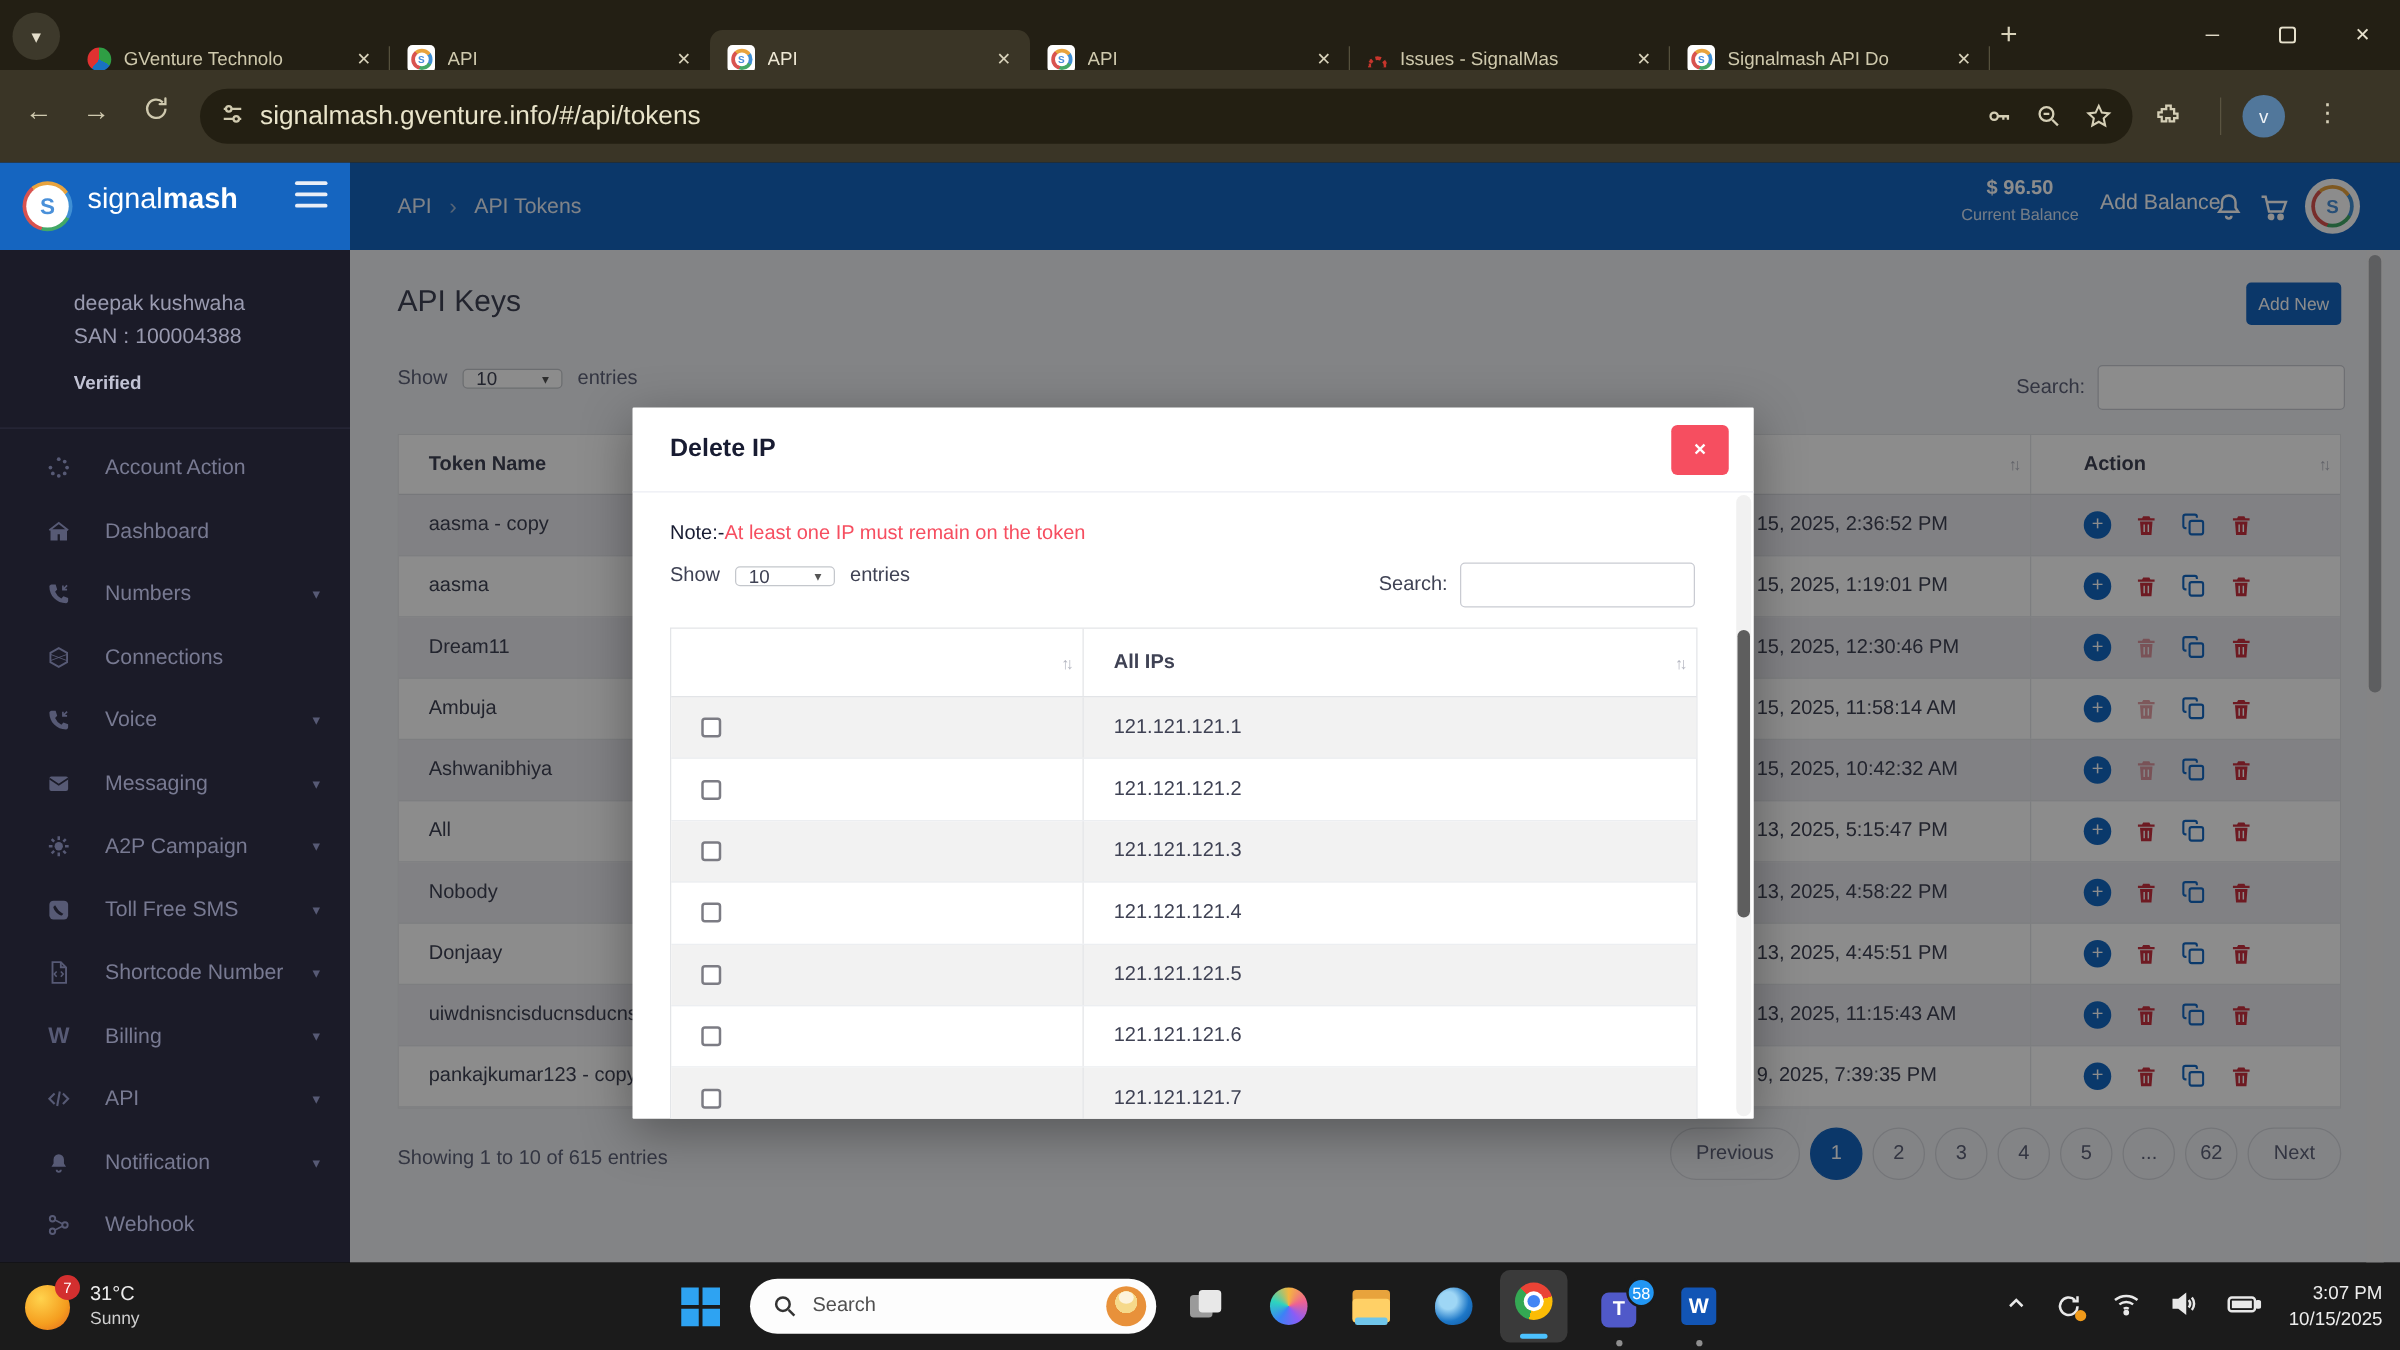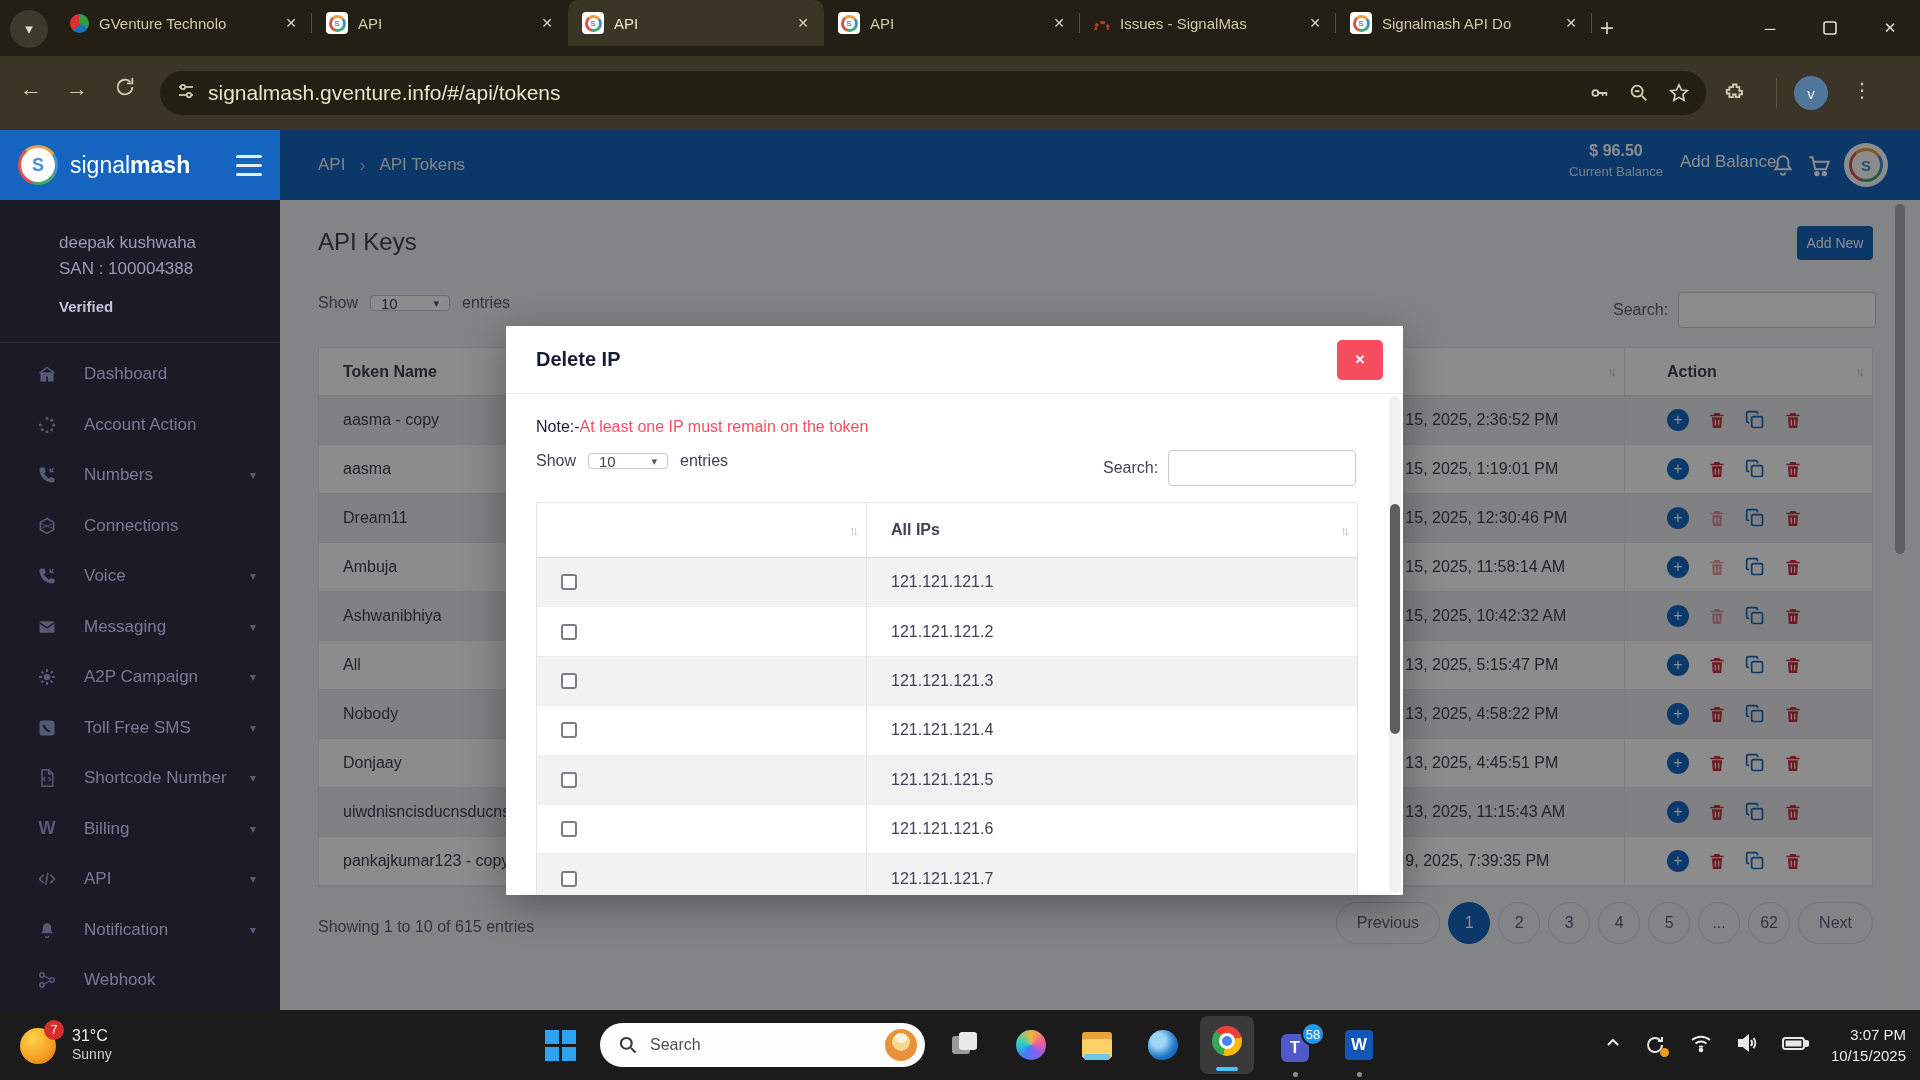--- a/index.html
+++ b/index.html
@@ -2,21 +2,21 @@
 <html><head>
 <meta charset="utf-8">
 <style>
   * { margin:0; padding:0; box-sizing:border-box; }
   html,body { width:1920px; height:1080px; overflow:hidden; background:#000;
     font-family:"Liberation Sans", sans-serif; }
   
   #tabstrip { position:absolute; left:0; top:0; width:1920px; height:56px; background:#231f14; z-index:40; }
   #tab-search-btn { position:absolute; left:10px; top:10px; width:38px; height:38px; border-radius:50%;
     background:#3d392b; color:#e4decb; font-size:15px; display:flex; align-items:center; justify-content:center; }
-  #tabs { position:absolute; left:56px; top:0; height:46px; display:flex; }
+  #tabs { position:absolute; left:56px; top:24px; height:46px; display:flex; }
   .tab { width:256px; height:46px; display:flex; align-items:center; padding:0 10px 0 14px;
     color:#cfc9ad; font-size:15px; position:relative; }
   .tab.active { background:#3a3526; border-radius:10px 10px 0 0; color:#eee8d4; }
   .tab .sep { position:absolute; right:0; top:13px; width:1px; height:20px; background:#55503c; }
   .tab-title { flex:1; overflow:hidden; white-space:nowrap; margin-left:10px;
     mask-image:linear-gradient(90deg,#000 85%,transparent); -webkit-mask-image:linear-gradient(90deg,#000 85%,transparent); }
   .tab-close { width:22px; height:22px; border-radius:50%; display:flex; align-items:center; justify-content:center;
     font-size:14px; color:#d8d2ba; }
   .fav-sq { width:22px; height:22px; background:#fff; border-radius:4px; display:flex; align-items:center; justify-content:center; flex:none; }
   .sm-ring { border-radius:50%; position:relative;
@@ -84,21 +84,21 @@
   #pagination { position:absolute; right:47px; top:702px; display:flex; gap:8px; align-items:center; }
   .pg { height:42px; min-width:42px; border:1px solid #d3d5db; border-radius:21px; color:#5e6278; font-size:16px;
     display:flex; align-items:center; justify-content:center; padding:0 4px; }
   .pg.pill { padding:0 20px; }
   .pg.active { background:#1565c0; border-color:#1565c0; color:#fff; }
   #page-scrollbar { position:absolute; left:1893px; top:200px; width:14px; height:810px; background:#f0f0f2; z-index:1; }
   #page-thumb { position:absolute; left:2px; top:4px; width:10px; height:350px; background:#a9abb0; border-radius:5px; }
   
   #backdrop { position:absolute; left:0; top:130px; width:1920px; height:880px; background:rgba(0,0,0,0.45); z-index:10; }
   #aside { position:absolute; left:0; top:130px; width:280px; height:880px; background:#1b1b28; z-index:20; }
-  #brand { height:70px; background:#1565c0; display:flex; align-items:center; padding:15px 18px; }
+  #brand { height:70px; background:#1565c0; display:flex; padding:15px 18px; }
   #brand-text { color:#fff; font-size:23px; margin-left:12px; flex:1; }
   #brand-text b { font-weight:bold; }
   #hamburger { display:flex; flex-direction:column; gap:6px; }
   #hamburger span { width:26px; height:3px; background:#e9eef6; border-radius:2px; }
   #user-block { padding:30px 0 0 36px; color:#9a9bb0; font-size:17px; line-height:26px;margin-left:23px; }
   #user-status { font-weight:bold; font-size:15px; color:#c2c3d4; margin-top:12px; }
   #aside-divider { margin-top:22px; height:1px; background:#2a2a3a; }
   #menu { padding-top:6px; }
   .menu-item { height:50.5px; display:flex; align-items:center; padding:0 24px 0 36px; color:#787a92; font-size:17px; }
   .menu-item .mi-icon { width:22px; margin-right:26px; color:#575a75; display:flex; justify-content:center; }
@@ -696,41 +696,41 @@
   <div id="user-block">
     <div>deepak kushwaha</div>
     <div>SAN : 100004388</div>
     <div id="user-status">Verified</div>
   </div>
   <div id="aside-divider"></div>
   <div id="menu">
       <div class="menu-item">
         <span class="mi-icon">
           <svg width="20" height="20" viewBox="0 0 24 24" fill="none" stroke="currentColor" stroke-width="1.8">
-            <path d="M3 11 12 4l9 7"></path>
-            <path d="M5 10v10h5v-6h4v6h5V10" fill="currentColor"></path>
-          </svg>
-        </span>
-        <span class="mi-label">Dashboard</span>
-      </div>
-      <div class="menu-item">
-        <span class="mi-icon">
-          <svg width="20" height="20" viewBox="0 0 24 24" fill="none" stroke="currentColor" stroke-width="1.8">
             <g fill="currentColor" stroke="none">
               <circle cx="12" cy="4" r="1.8"></circle>
               <circle cx="17.7" cy="6.3" r="1.8"></circle>
               <circle cx="20" cy="12" r="1.8"></circle>
               <circle cx="17.7" cy="17.7" r="1.8"></circle>
               <circle cx="12" cy="20" r="1.8"></circle>
               <circle cx="6.3" cy="17.7" r="1.8"></circle>
               <circle cx="4" cy="12" r="1.8"></circle>
             </g>
           </svg>
         </span>
         <span class="mi-label">Account Action</span>
+      </div>
+      <div class="menu-item">
+        <span class="mi-icon">
+          <svg width="20" height="20" viewBox="0 0 24 24" fill="none" stroke="currentColor" stroke-width="1.8">
+            <path d="M3 11 12 4l9 7"></path>
+            <path d="M5 10v10h5v-6h4v6h5V10" fill="currentColor"></path>
+          </svg>
+        </span>
+        <span class="mi-label">Dashboard</span>
       </div>
       <div class="menu-item">
         <span class="mi-icon">
           <svg width="20" height="20" viewBox="0 0 24 24" fill="none" stroke="currentColor" stroke-width="1.8">
             <path d="M5 3C4 3 3 4 3 5c0 9 7 16 16 16 1 0 2-1 2-2v-3l-4.5-1.5-2 2A13 13 0 0 1 8.5 10l2-2L9 3H5z" fill="currentColor" stroke="none"></path>
             <path d="M20 4l-4 4M16 4v4h4" stroke-width="1.6"></path>
           </svg>
         </span>
         <span class="mi-label">Numbers</span>
         <span class="mi-chev">▾</span>

